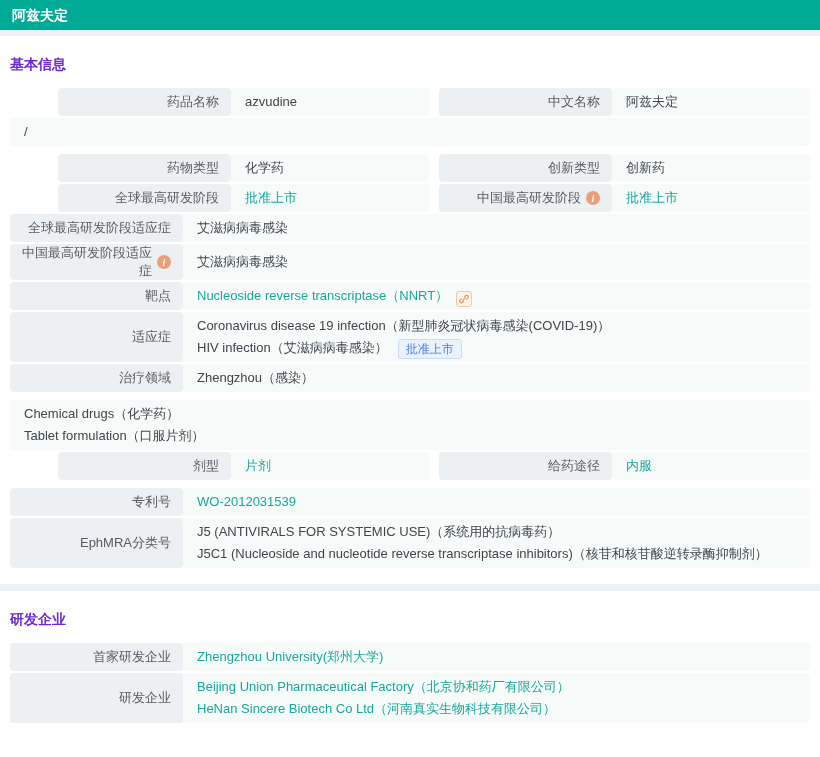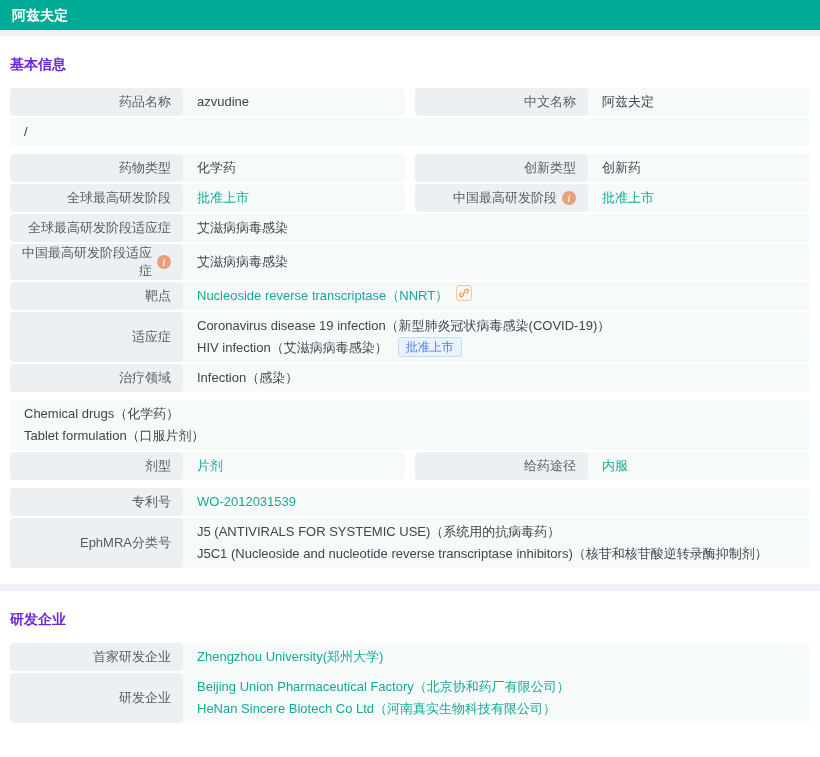--- a/index.html
+++ b/index.html
@@ -6,28 +6,28 @@
   html,body { width:820px; height:757px; background:#ffffff; overflow:hidden;
     font-family:"Liberation Sans","DejaVu Sans",sans-serif; font-size:13px; color:#3f454c; }
   .topbar { height:30px; background:#00ab96; color:#ffffff; font-size:14px; font-weight:bold;
     line-height:30px; padding:0 12px; }
   .strip { height:6px; background:#eef1f6; }
   .divider { height:7px; background:#eef1f6; margin-top:16px; }
   .content { padding:0 10px; }
   .section-title { font-size:14px; font-weight:bold; color:#6d28d9; padding:20px 0 14px 0; }
   .group { margin-bottom:8px; }
   .row { display:flex; margin-bottom:2px; }
-  .cols { display:flex; gap:10px; margin-bottom:2px; }
+  .cols { display:flex; gap:10px; margin-bottom:2px;margin-left:48px; }
   .col { flex:1; display:flex; }
   .lbl { width:173px; min-width:173px; min-height:28px; background:#edf0f2; border-radius:4px;
     display:flex; align-items:center; justify-content:flex-end; padding-right:12px;
     color:#565c63; text-align:right; }
   .val { flex:1; background:#f6fbfa; min-height:28px; border-radius:0 4px 4px 0;
     display:flex; flex-direction:column; justify-content:center; padding:3px 0 3px 14px; }
-  .line { line-height:22px; display:flex; align-items:flex-start; }
+  .line { line-height:22px; display:flex; align-items:flex-end; }
   .link { color:#17a79a; cursor:pointer; }
   .badge { display:inline-block; font-size:12px; color:#4d7fe3; background:#eaf2fe;
     border:1px solid #c9daf8; border-radius:3px; padding:0 7px; line-height:18px; margin-left:10px; }
   .info-icon { display:inline-flex; width:14px; height:14px; min-width:14px; border-radius:50%;
     background:#e9a078; color:#fff; font-size:10px; font-style:italic; font-weight:bold;
     font-family:"Liberation Serif",serif; align-items:center; justify-content:center; margin-left:5px; }
   .ext-icon { display:inline-flex; width:16px; height:16px; border:1px solid #f0c9a8; border-radius:3px;
     background:#fdf5ec; align-items:center; justify-content:center; margin-left:8px; cursor:pointer; }
 </style>
 </head>
@@ -152,21 +152,21 @@
         <div class="line">
           <span>HIV infection（艾滋病病毒感染）</span>
           <span class="badge">批准上市</span>
         </div>
       </div>
     </div>
     <div class="row">
       <div class="lbl">治疗领域</div>
       <div class="val">
         <div class="line">
-            <span>Infection（感染）</span>
+            <span>Zhengzhou（感染）</span>
           </div>
       </div>
     </div>
   </div>
 
   <div class="group">
     <div class="row">
       <div class="val">
         <div class="line">
             <span>Chemical drugs（化学药）</span>

